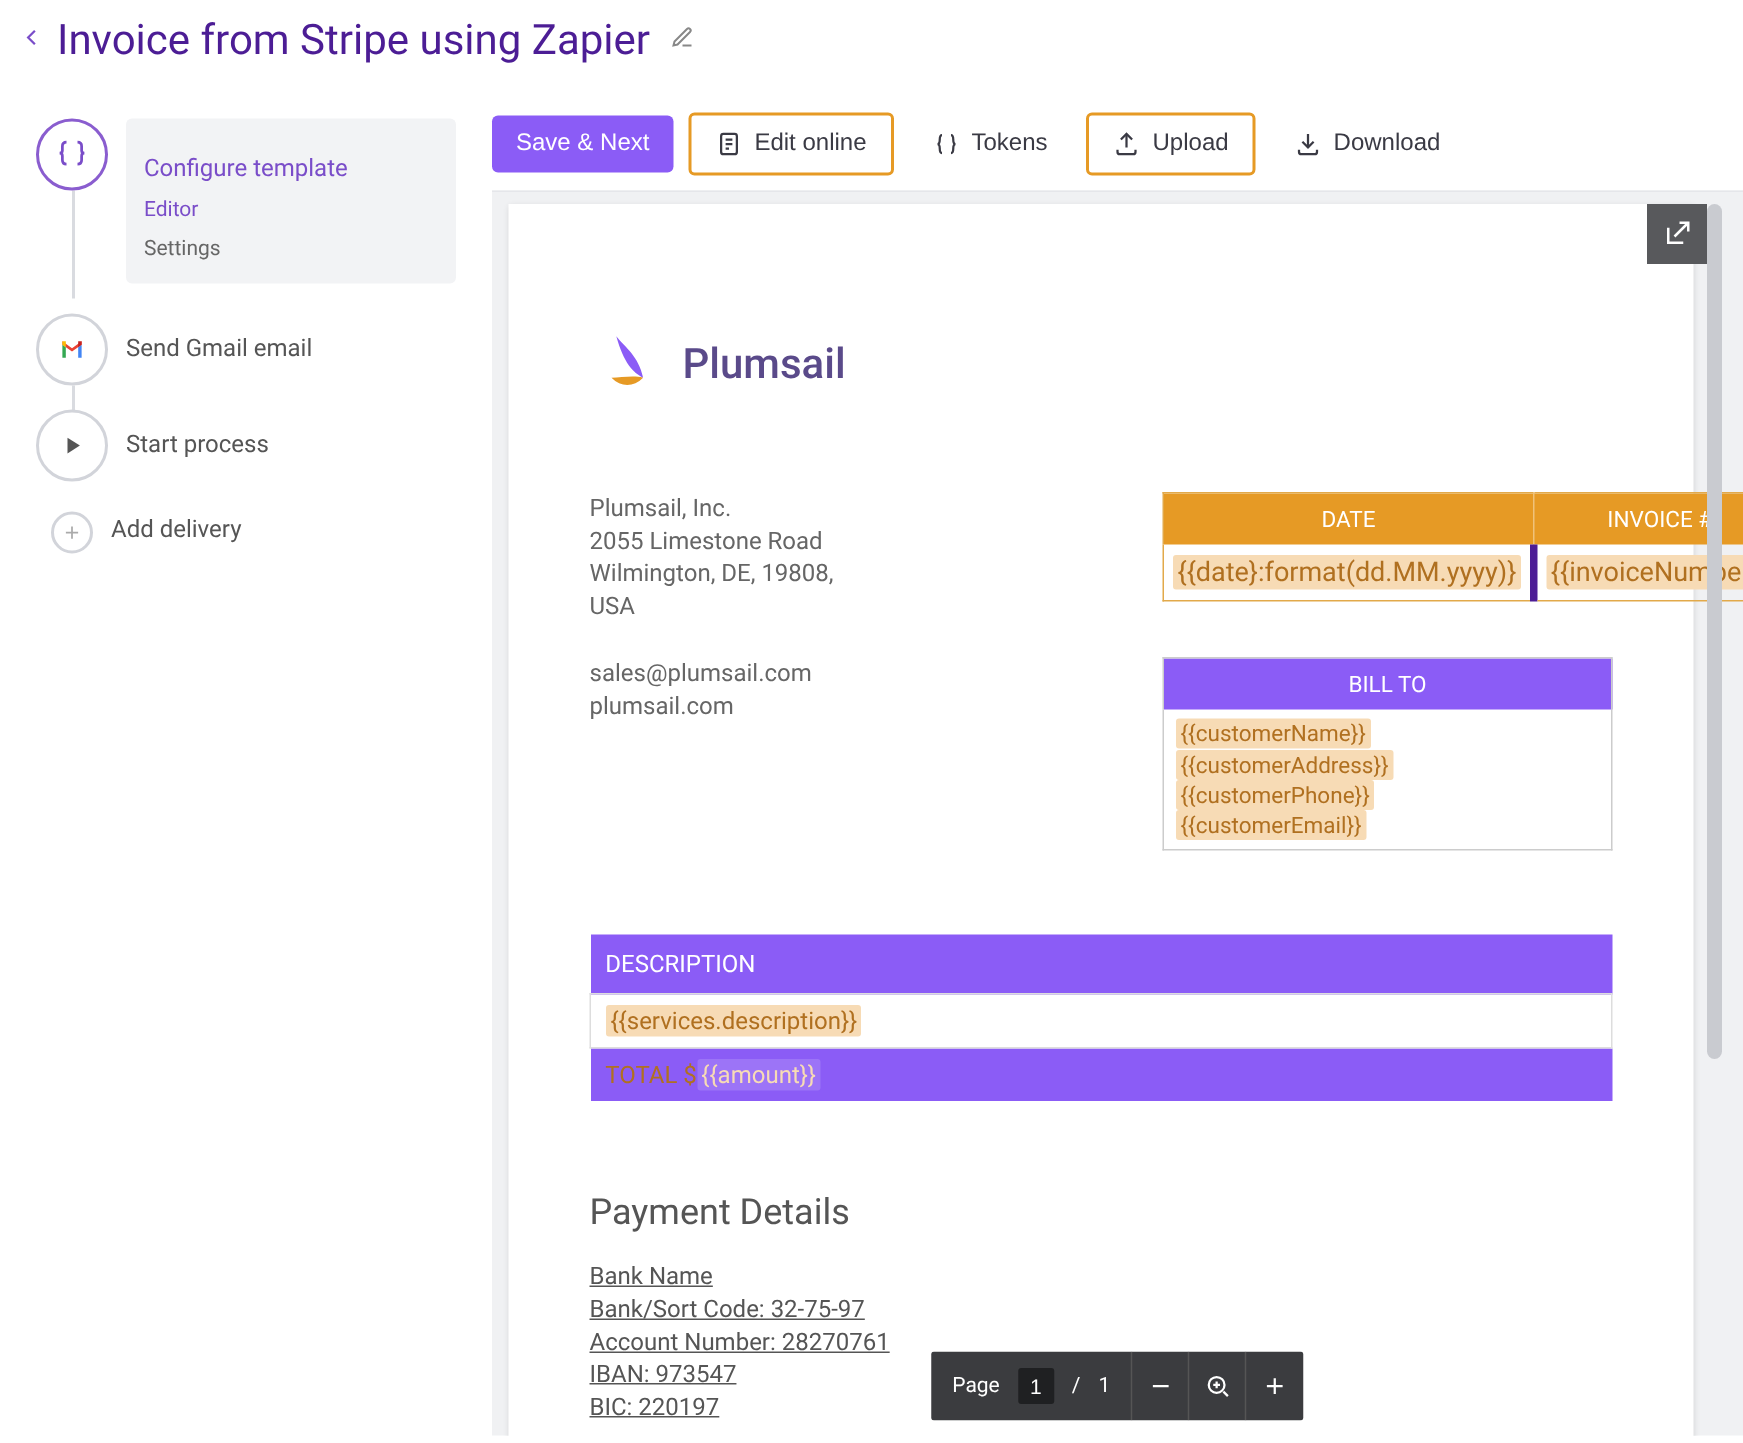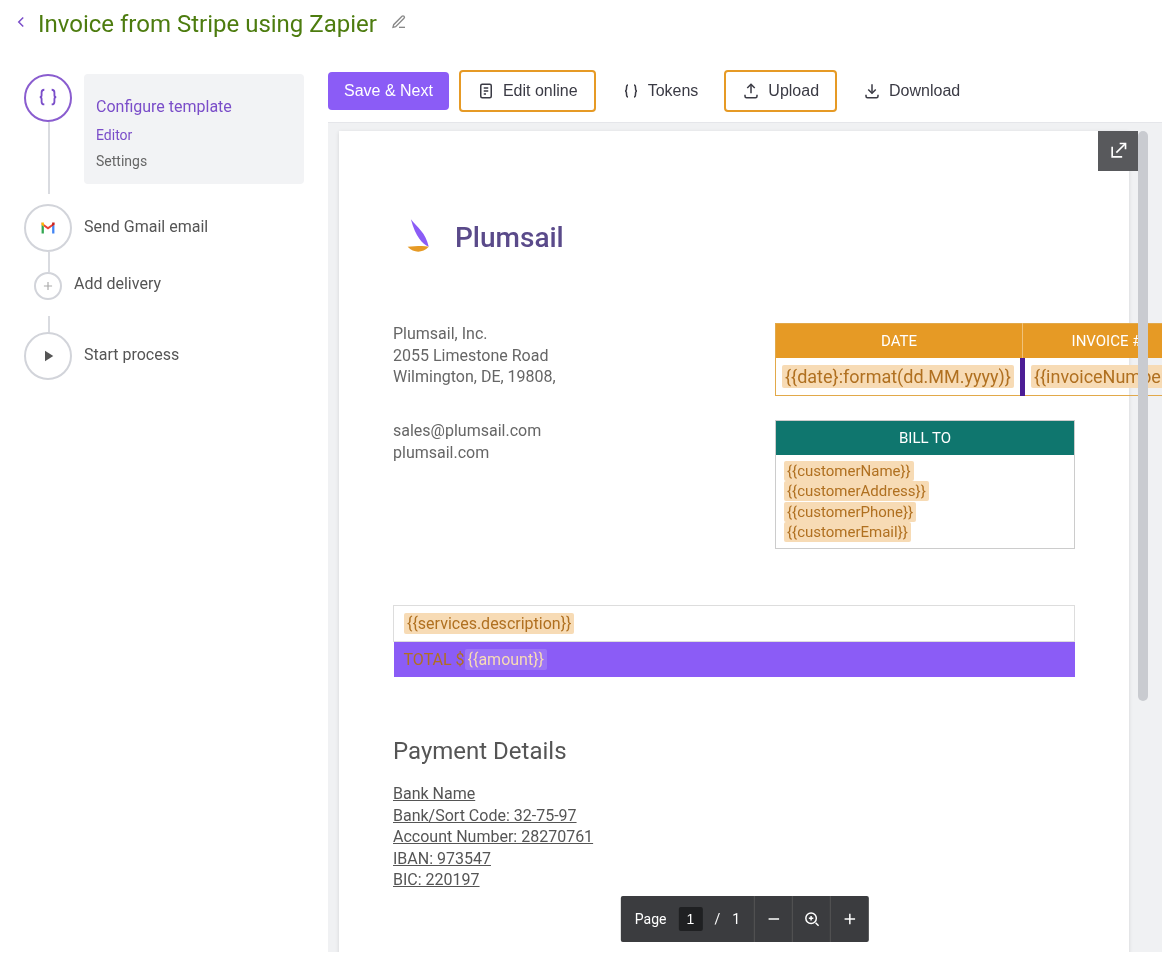--- a/index.html
+++ b/index.html
@@ -12,21 +12,21 @@
     overflow: hidden;
   }
   
   .header {
     display: flex;
     align-items: center;
     padding: 10px 12px 16px 12px;
     gap: 8px;
   }
   .header .back-icon { color: #7a4dc9; cursor: pointer; }
-  .header .title { font-size: 24px; color: #4d7c0f; }
+  .header .title { font-size: 28px; color: #4c1d95; }
   .header .edit-icon { color: #888; margin-left: 6px; cursor: pointer; }
 
   
   .layout {
     display: flex;
   }
   .sidebar {
     width: 320px;
     padding: 20px 16px 0 24px;
     flex-shrink: 0;
@@ -214,21 +214,21 @@
   }
   .token {
     background: #f7dbb5;
     color: #b07020;
     padding: 1px 3px;
     border-radius: 2px;
   }
 
   .purple-table { width: 100%; border-collapse: collapse; border: 1px solid #ccc; }
   .purple-table th {
-    background: #0f766e;
+    background: #8b5cf6;
     color: #fff;
     padding: 8px 10px;
     font-weight: 400;
     font-size: 15px;
     text-align: center;
   }
   .purple-table td {
     padding: 6px 8px;
     font-size: 15px;
     color: #b07020;
@@ -360,40 +360,40 @@
             <path fill="#4285F4" d="M19 18V8.5l-2.5 1.8V18z"></path>
             <path fill="#FBBC04" d="M5 6h2.5v4.3L5 8.5z"></path>
             <path fill="#C5221F" d="M19 6h-2.5v4.3L19 8.5z"></path>
           </svg>
       </div>
       <div class="step-body">
         <div class="step-label">Send Gmail email</div>
       </div>
     </div>
 
+    <div class="step step-play" style="margin-top:6px">
+      <div class="step-icon">
+        <svg width="18" height="18" viewBox="0 0 24 24" fill="currentColor">
+            <path d="M8 5v14l11-7z"></path>
+          </svg>
+      </div>
+      <div class="step-body">
+        <div class="step-label">Start process</div>
+      </div>
+    </div>
+
     <div class="step step-plus" style="margin-top:6px">
       <div class="connector"></div>
       <div class="step-icon small">
         <svg width="14" height="14" viewBox="0 0 24 24" stroke="currentColor" stroke-width="2">
             <path d="M12 5v14M5 12h14"></path>
           </svg>
       </div>
       <div class="step-body">
         <div class="step-label" style="padding-top:6px">Add delivery</div>
-      </div>
-    </div>
-
-    <div class="step step-play" style="margin-top:6px">
-      <div class="step-icon">
-        <svg width="18" height="18" viewBox="0 0 24 24" fill="currentColor">
-            <path d="M8 5v14l11-7z"></path>
-          </svg>
-      </div>
-      <div class="step-body">
-        <div class="step-label">Start process</div>
       </div>
     </div>
   </div>
 
   <div class="content">
     <div class="toolbar">
       <button class="btn primary">Save &amp; Next</button>
       <button class="btn outlined">
         <svg viewBox="0 0 24 24" fill="none" stroke="currentColor" stroke-width="2">
             <rect x="5" y="3" width="14" height="18" rx="2"></rect>
@@ -447,20 +447,21 @@
               </svg>
               <span class="logo-text">Plumsail</span>
             </div>
           </div>
 
           <div class="doc-row">
             <div class="doc-left">
               <div>Plumsail, Inc.</div>
               <div>2055 Limestone Road</div>
               <div>Wilmington, DE, 19808,</div>
+              <div>USA</div>
             </div>
             <div class="doc-right">
               <table class="mini-table">
                 <tbody>
                     <tr>
                   <th>DATE</th>
                   <th>INVOICE #</th>
                 </tr>
                 <tr>
                   <td><span class="token">{{date}:format(dd.MM.yyyy)}</span></td>
@@ -490,20 +491,23 @@
                   <div><span class="token">{{customerEmail}}</span></div>
                 </td>
                     </tr>
               </tbody>
                 </table>
             </div>
           </div>
 
           <table class="desc-table">
             <tbody>
+                <tr>
+                  <th>DESCRIPTION</th>
+                </tr>
             <tr>
                   <td class="content-row"><span class="token">{{services.description}}</span></td>
                 </tr>
             <tr>
                   <td class="desc-total">
               <span>TOTAL $</span><span class="token">{{amount}}</span>
             </td>
                 </tr>
           </tbody>
             </table>

